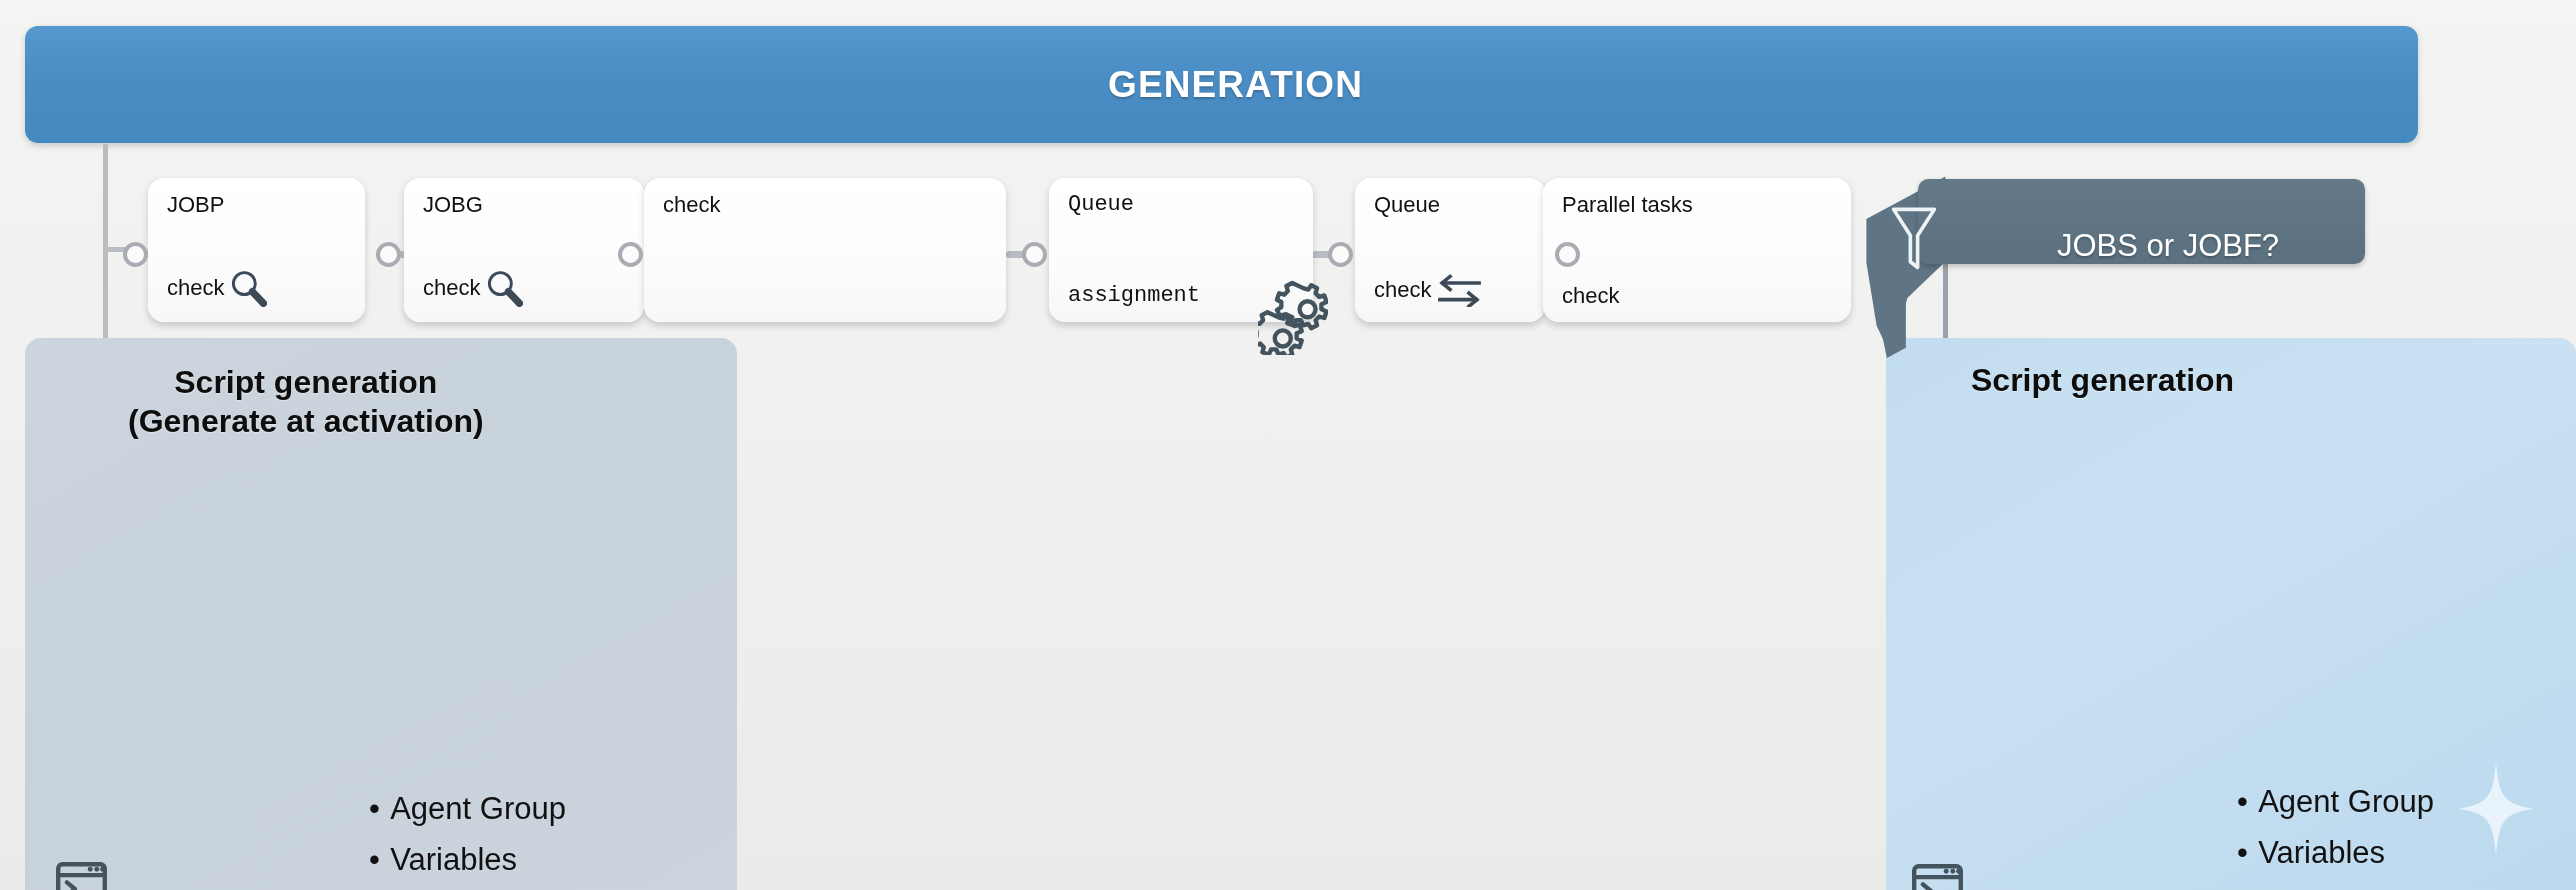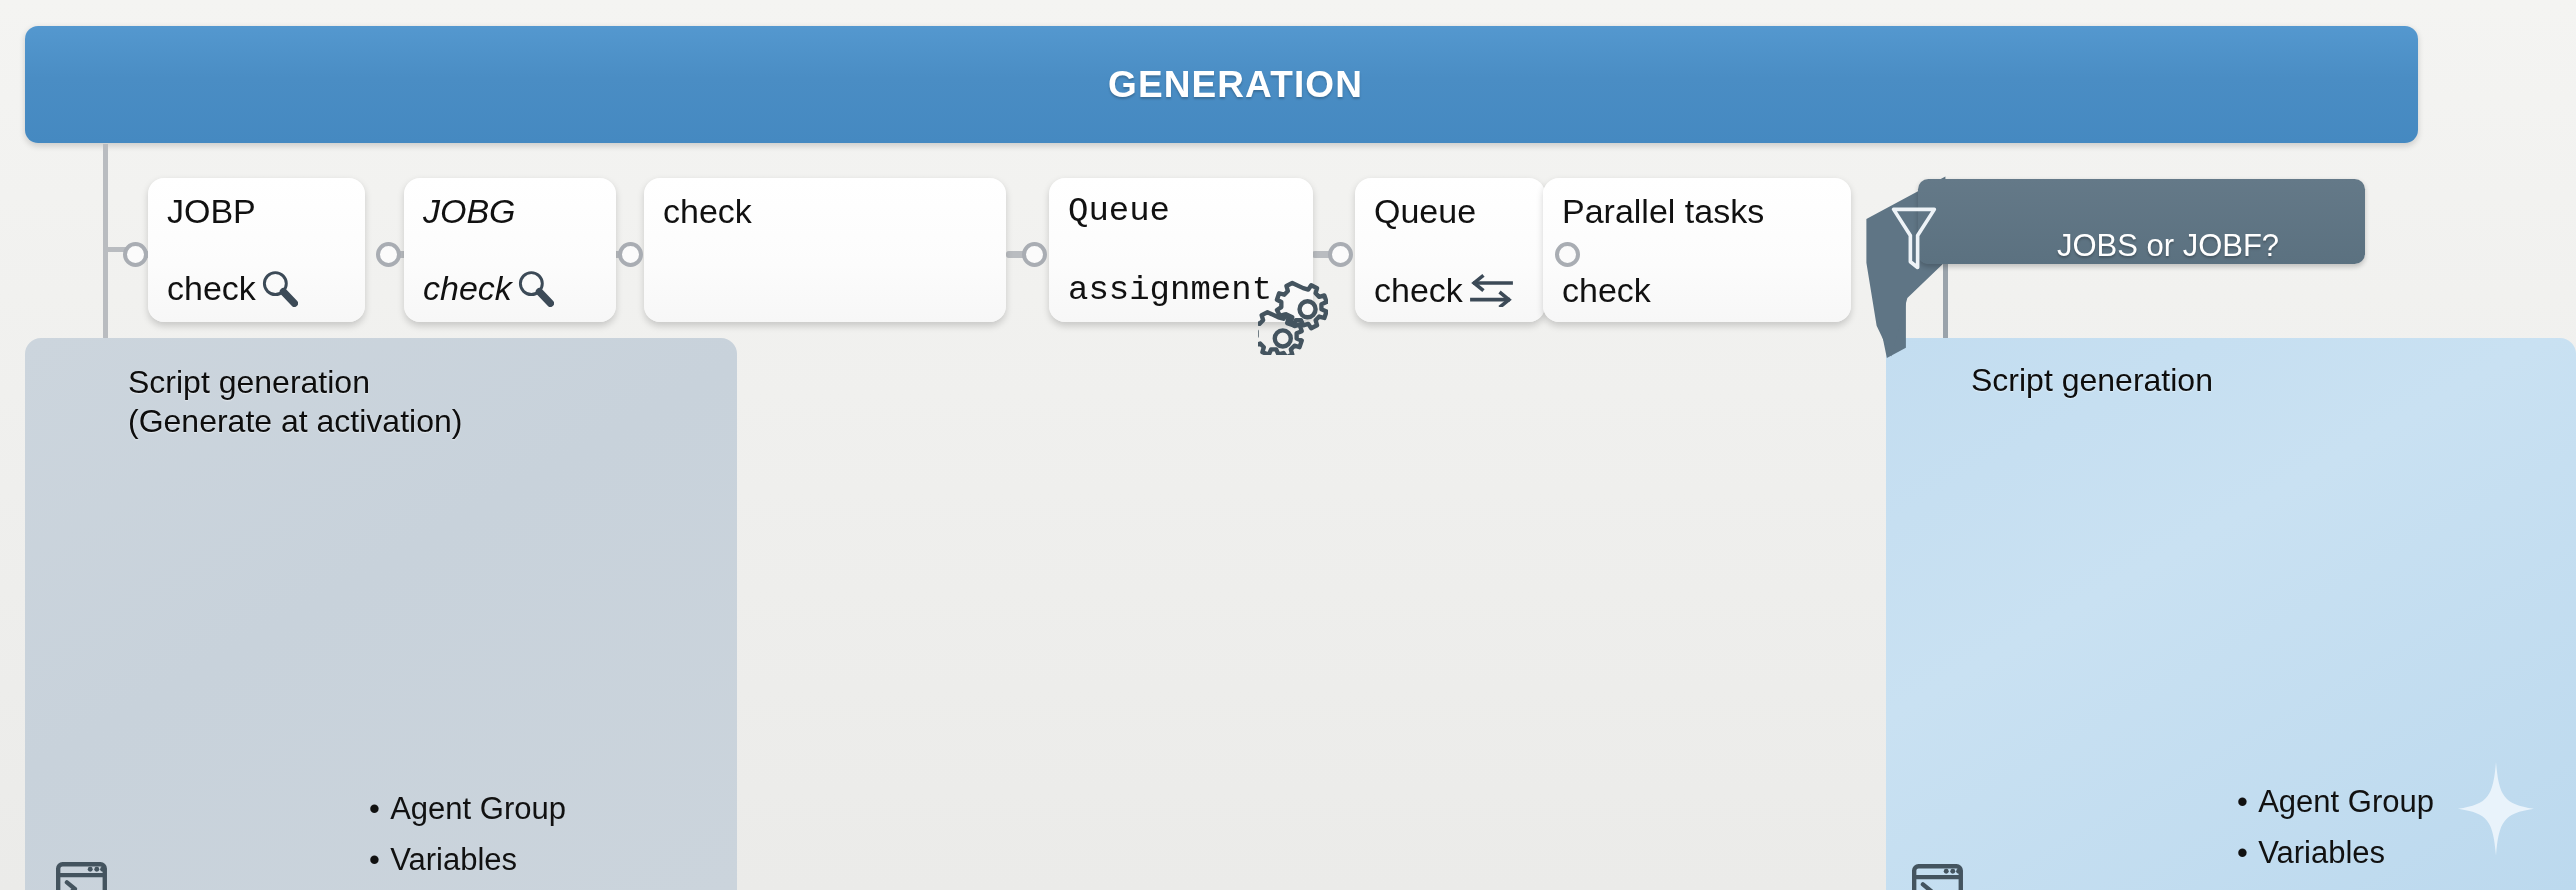--- a/index.html
+++ b/index.html
@@ -71,21 +71,21 @@
     background: linear-gradient(180deg, #ffffff 0%, #fcfcfc 60%, #f7f7f7 100%);
     border-radius: 16px;
     box-shadow: 0 3.7px 7.3px rgba(0,0,0,0.17);
     padding: 16px 19px 14.6px 19px;
     display: flex;
     flex-direction: column;
     justify-content: space-between;
     z-index: 3;
   }
   .node-line {
-    font-size: 34px;
+    font-size: 22px;
     color: #111111;
     line-height: 1.0;
     white-space: nowrap;
     display: flex;
     align-items: center;
     gap: 4.4px;
   }
   .node-line.second { position: relative; }
 
   
@@ -183,24 +183,25 @@
     left: 1886px;
     width: 690px;
     background: linear-gradient(150deg, #c3ddf0 0%, #c9e1f2 40%, #bcd9ee 100%);
   }
 
   .panel-title {
     position: absolute;
     left: 103px;
     top: 25px;
     font-size: 32px;
-    font-weight: normal;
+    font-weight: bold;
     color: #0d0d0d;
     line-height: 1.22;
     text-shadow: 0 0.7px 1.5px rgba(255,255,255,0.5);
+    text-align: center;
   }
   .panel-right .panel-title { left: 85px; top: 23.4px; }
 
   .term-icon {
     position: absolute;
     left: 31px;
     top: 524px;
     width: 51px;
     height: 45px;
   }
@@ -268,21 +269,21 @@
       <span>check</span>
       <span class="icon-inline">
         <svg class="magnifier" viewBox="0 0 52 52">
           <circle cx="21" cy="20" r="15" fill="none" stroke="#3c4a57" stroke-width="4"></circle>
           <path d="M32 31 L47 47" stroke="#3c4a57" stroke-width="10" stroke-linecap="round"></path>
         </svg>
       </span>
     </div>
   </div>
 
-  <div class="node" style="left:404px; width:212px;font-style:italic;">
+  <div class="node" style="left:404px; width:240px;">
     <div class="node-line">JOBG</div>
     <div class="node-line second">
       <span>check</span>
       <span class="icon-inline">
         <svg class="magnifier" viewBox="0 0 52 52">
           <circle cx="21" cy="20" r="15" fill="none" stroke="#3c4a57" stroke-width="4"></circle>
           <path d="M32 31 L47 47" stroke="#3c4a57" stroke-width="10" stroke-linecap="round"></path>
         </svg>
       </span>
     </div>

